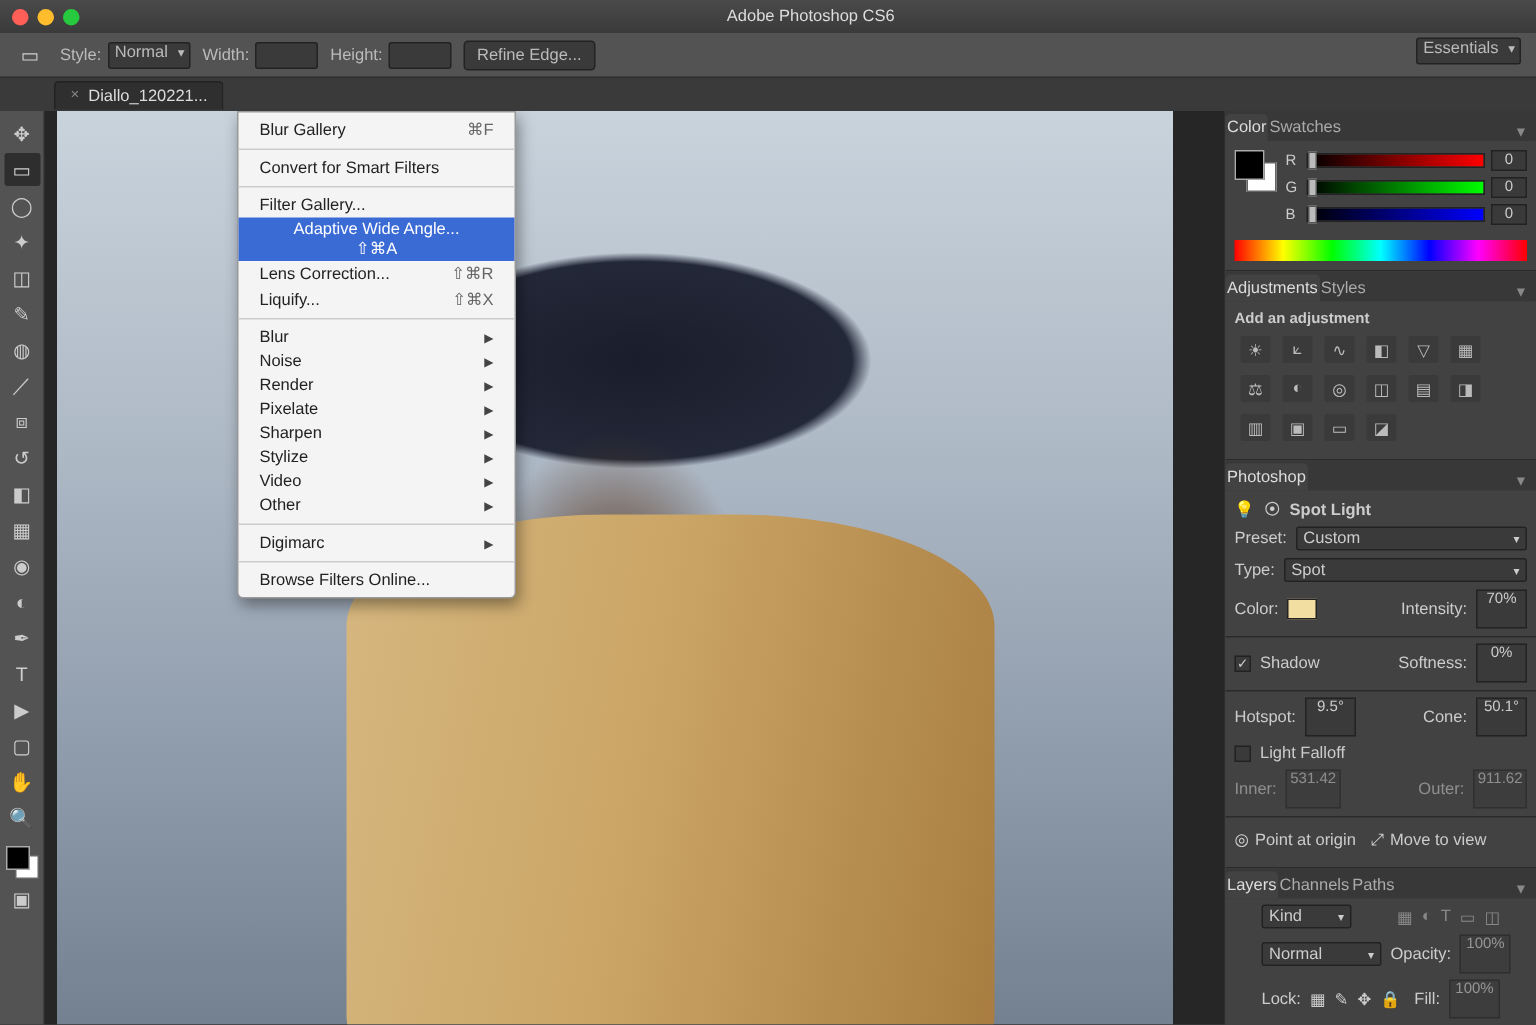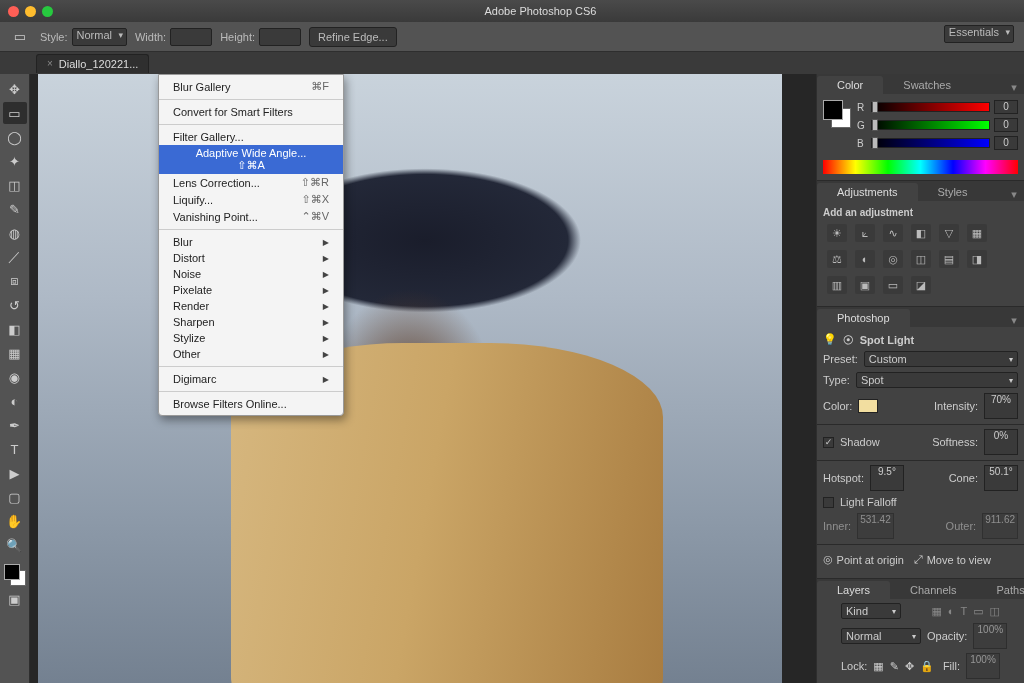--- a/index.html
+++ b/index.html
@@ -53,21 +53,21 @@
 .menu .mi.hov{background:#3a6ad4;color:#fff;flex-direction:column;}
 .menu .sep{height:1px;background:#ccc;margin:4px 0;}
 .menu .sc{color:#666;font-size:11px;}
 .menu .mi.hov .sc{color:#fff;}
 .menu .sub:after{content:"▶";font-size:8px;color:#444;margin-left:8px;}
 
 
 .panels{width:208px;background:#535353;display:flex;flex-direction:column;gap:0;border-left:1px solid #2e2e2e;}
 .panel{background:#424242;border-bottom:1px solid #2a2a2a;padding-bottom:6px;}
 .ptabs{display:flex;background:#383838;height:20px;align-items:flex-end;}
-.ptab{padding:3px 20px;font-size:10px;color:#aaa;border-radius:3px 3px 0 0;}
+.ptab{padding:3px 1px;font-size:10px;color:#aaa;border-radius:3px 3px 0 0;}
 .ptab.act{background:#424242;color:#ddd;}
 .phead-collapse{margin-left:auto;width:20px;text-align:center;color:#888;}
 
 .color-body{padding:6px;display:flex;gap:6px;}
 .cb-sw{position:relative;width:28px;height:28px;}
 .cb-f{position:absolute;width:20px;height:20px;background:#000;border:1px solid #aaa;top:0;left:0;}
 .cb-b{position:absolute;width:20px;height:20px;background:#fff;border:1px solid #666;bottom:0;right:0;}
 .sliders{flex:1;display:flex;flex-direction:column;gap:4px;}
 .srow{display:flex;align-items:center;gap:4px;}
 .srow label{width:10px;font-size:10px;}
@@ -193,45 +193,41 @@
           <span class="sc">⇧⌘A</span>
         </div>
       <div class="mi">
           <span>Lens Correction...</span>
           <span class="sc">⇧⌘R</span>
         </div>
       <div class="mi">
           <span>Liquify...</span>
           <span class="sc">⇧⌘X</span>
         </div>
-      <div class="mi">
-          <span>Vanishing Point...</span>
-          <span class="sc">⌃⌘V</span>
-        </div>
       <div class="sep"></div>
       <div class="mi sub">
           <span>Blur</span>
         </div>
       <div class="mi sub">
-          <span>Distort</span>
-        </div>
-      <div class="mi sub">
           <span>Noise</span>
         </div>
       <div class="mi sub">
+          <span>Render</span>
+        </div>
+      <div class="mi sub">
           <span>Pixelate</span>
         </div>
       <div class="mi sub">
-          <span>Render</span>
-        </div>
-      <div class="mi sub">
           <span>Sharpen</span>
         </div>
       <div class="mi sub">
           <span>Stylize</span>
+        </div>
+      <div class="mi sub">
+          <span>Video</span>
         </div>
       <div class="mi sub">
           <span>Other</span>
         </div>
       <div class="sep"></div>
       <div class="mi sub">
           <span>Digimarc</span>
         </div>
       <div class="sep"></div>
       <div class="mi">

